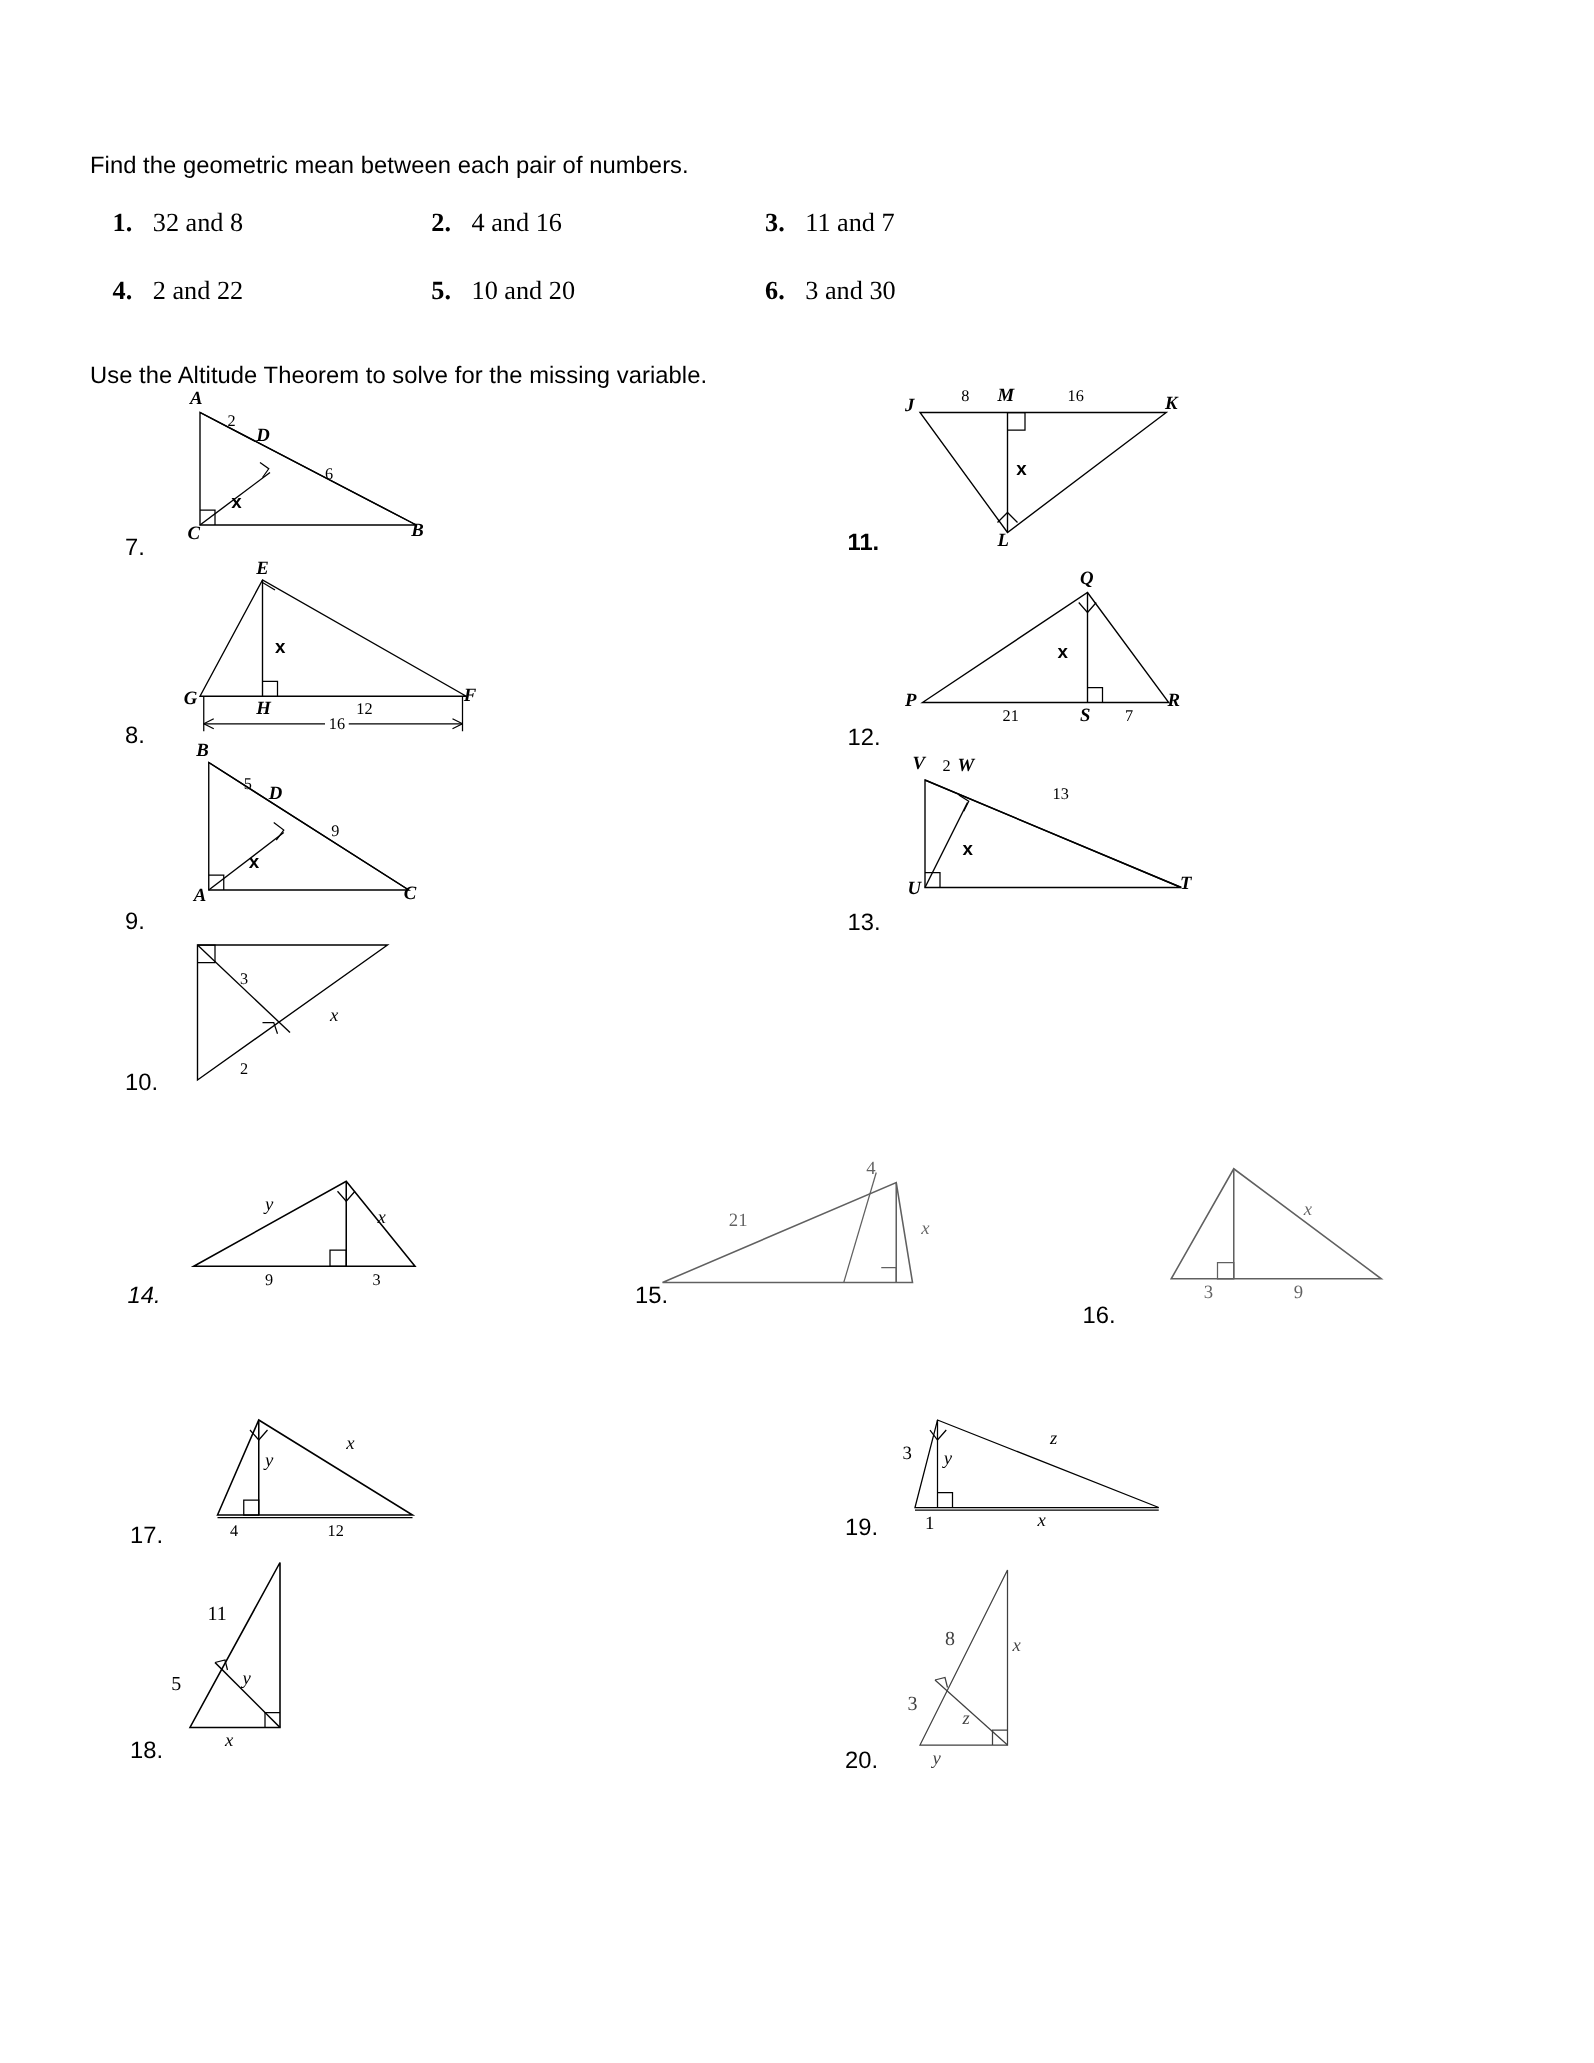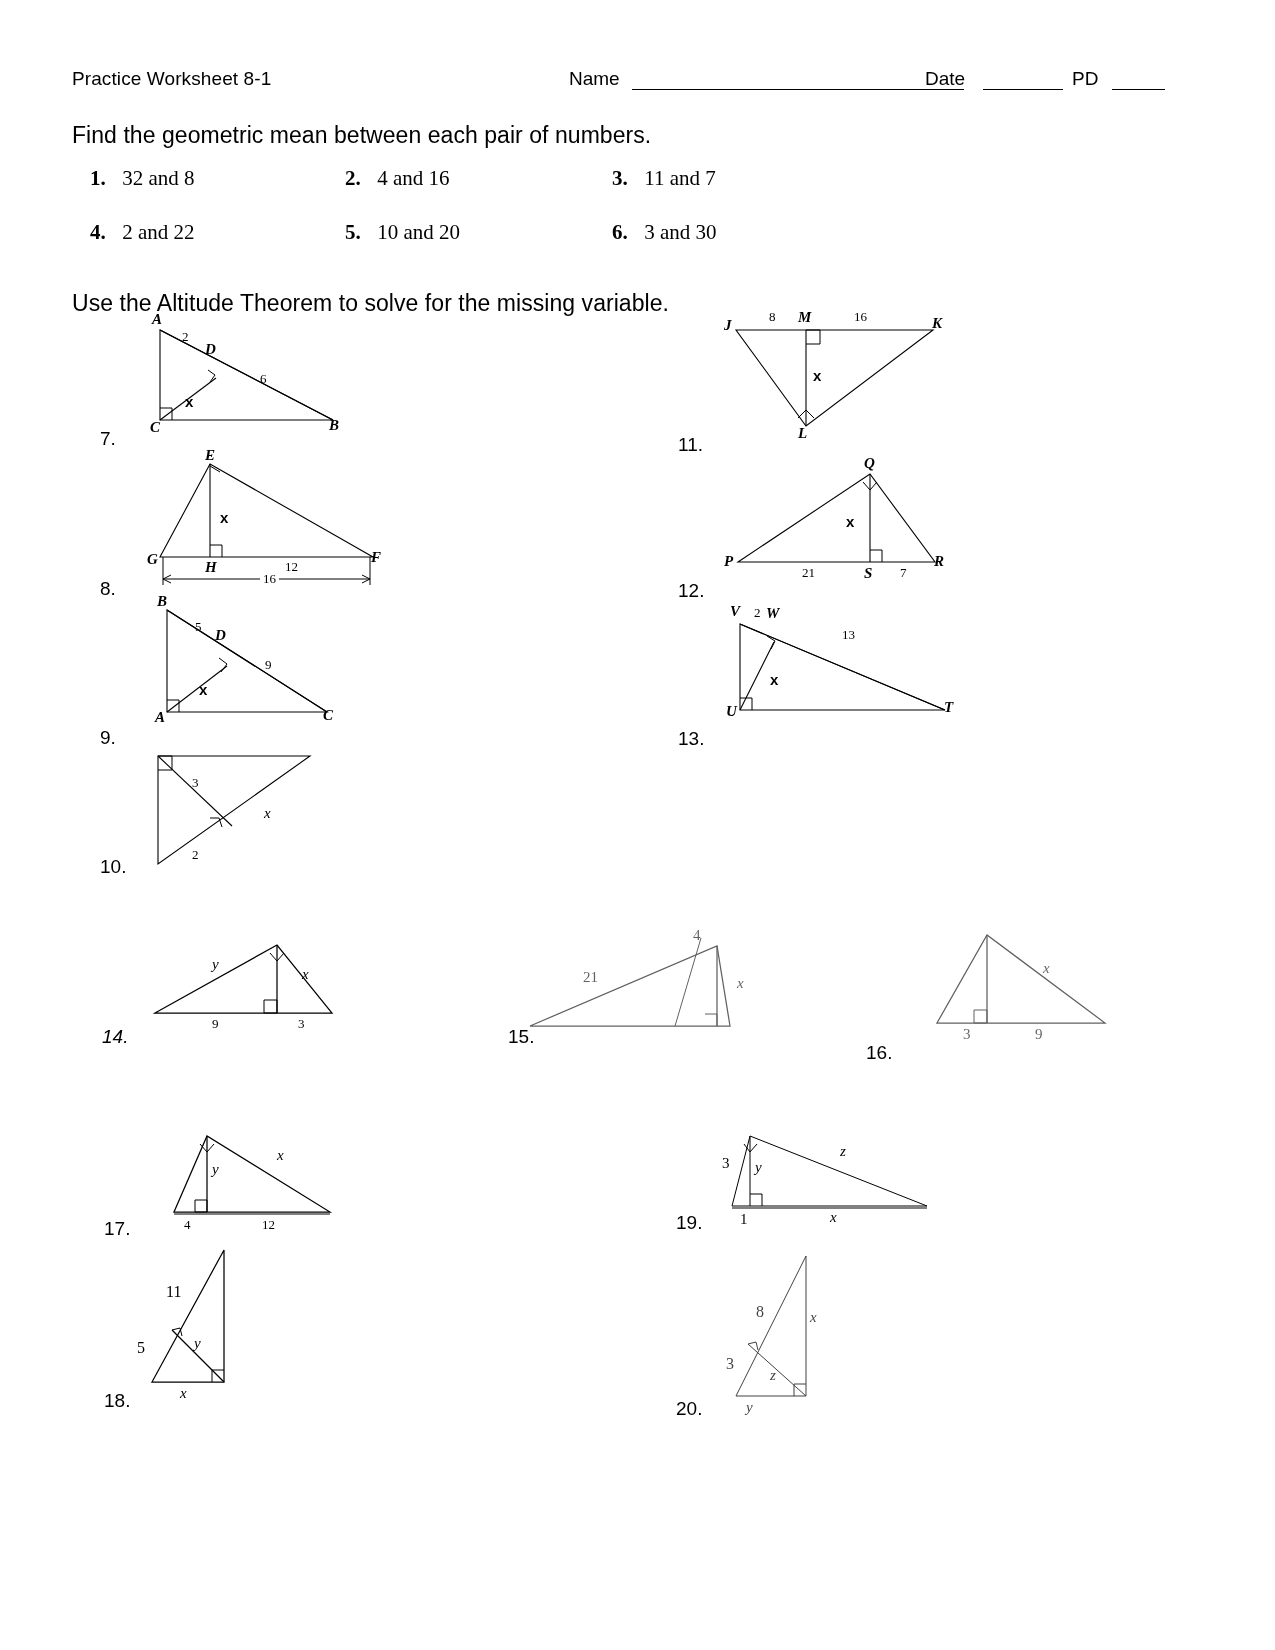--- a/index.html
+++ b/index.html
@@ -12,21 +12,21 @@
   .abs{position:absolute;}
 
   
   #header{left:72px;top:68px;width:1110px;height:30px;}
   #header .ttl{position:absolute;left:0;top:0;font-size:19px;letter-spacing:.1px;}
   #header .nm{position:absolute;left:497px;top:0;font-size:19px;}
   #header .rule{position:absolute;border-bottom:1.6px solid #000;}
   #header .dt{position:absolute;left:853px;top:0;font-size:19px;}
   #header .pd{position:absolute;left:1000px;top:0;font-size:19px;}
 
-  .sect{font-size:23px;letter-spacing:.05px;}
+  .sect{font-size:19px;letter-spacing:.05px;}
 
   
   .gmnum{font-family:"Liberation Serif", serif;font-weight:bold;font-size:21px;}
   .gmtxt{font-family:"Liberation Serif", serif;font-size:21px;}
 
   .qnum{font-size:19px;font-family:"Liberation Sans", sans-serif;}
 
   
   .flab{position:absolute;font-family:"Liberation Serif", serif;font-style:italic;font-weight:bold;font-size:15px;line-height:1;}
   .fnum{position:absolute;font-family:"Liberation Serif", serif;font-size:13px;line-height:1;}
@@ -41,29 +41,20 @@
 
   
   .faint{opacity:.62;}
   .faint2{opacity:.75;}
 </style>
 </head>
 <body>
 
 <div class="page">
 
-  <div class="abs" id="header">
-    <span class="ttl">Practice Worksheet 8-1</span>
-    <span class="nm">Name</span>
-    <span class="rule" style="left:560px;top:21px;width:332px;"></span>
-    <span class="dt">Date</span>
-    <span class="rule" style="left:911px;top:21px;width:80px;"></span>
-    <span class="pd">PD</span>
-    <span class="rule" style="left:1040px;top:21px;width:53px;"></span>
-  </div>
 
   <div class="abs sect" style="left:72px;top:122px;">Find the geometric mean between each pair of numbers.</div>
 
   <div class="abs" style="left:90px;top:166px;">
     <span class="gmnum">1.</span>
     <span class="gmtxt" style="margin-left:12px;">32 and 8</span>
   </div>
   <div class="abs" style="left:345px;top:166px;">
     <span class="gmnum">2.</span>
     <span class="gmtxt" style="margin-left:12px;">4 and 16</span>
@@ -101,21 +92,21 @@
     </svg>
     <span class="flab" style="left:4px;top:-8px;">A</span>
     <span class="flab" style="left:57px;top:22px;">D</span>
     <span class="flab" style="left:2px;top:100px;">C</span>
     <span class="flab" style="left:181px;top:98px;">B</span>
     <span class="fnum" style="left:34px;top:10px;">2</span>
     <span class="fnum" style="left:112px;top:52px;">6</span>
     <span class="fvar" style="left:37px;top:74px;">x</span>
   </div>
 
-  <div class="abs" style="left:678px;top:434px;">
+  <div class="abs" style="left:678px;top:424px;font-weight:bold;">
     <span class="qnum">11.</span>
   </div>
   <div class="abs" style="left:728px;top:318px;width:230px;height:125px;">
     <svg width="230" height="125" viewBox="0 0 230 125">
       <path class="stk-d" d="M8 12 L205 12 L78 108 Z"></path>
       <path class="stk-d" d="M78 12 L78 108"></path>
       <path class="ra" d="M78 12 l14 0 0 14 -14 0"></path>
       <path class="ra" d="M70 100 l8 -8 8 8"></path>
     </svg>
     <span class="flab" style="left:-4px;top:0px;">J</span>

